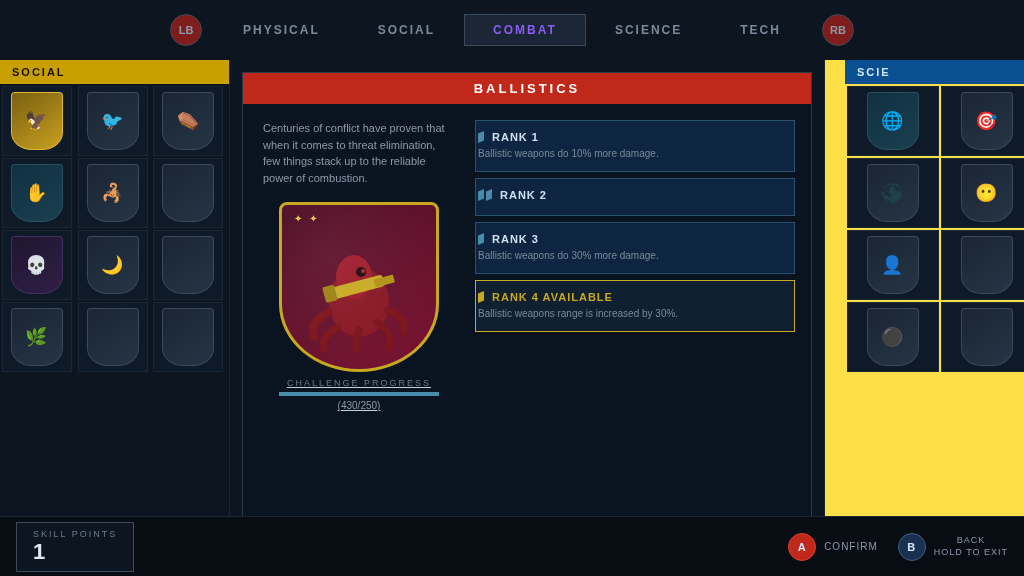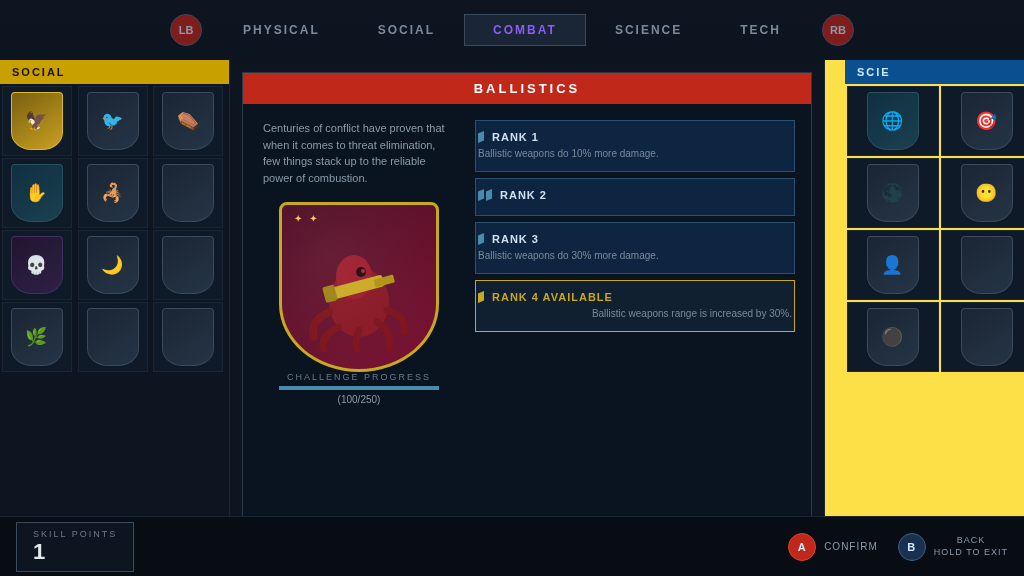--- a/index.html
+++ b/index.html
@@ -217,22 +217,23 @@
     }
 
     .big-badge::before {
       content: '';
       position: absolute;
       inset: 0;
       background: radial-gradient(ellipse at 30% 30%, rgba(255,255,255,0.08), transparent);
     }
 
     .challenge-progress {
-      margin-top: 0;
+      margin-top: 6px;
       text-align: center;
+      text-decoration: underline;
     }
 
     .challenge-label {
       font-size: 9px;
       letter-spacing: 2px;
       color: #6a7a8a;
       text-transform: uppercase;
     }
 
     .progress-bar-container {
@@ -262,21 +263,21 @@
       gap: 6px;
     }
 
     .rank-item {
       background: #102030;
       border: 1px solid #1a3040;
       padding: 10px 2px;
     }
 
     .rank-item.active { background: #0d2540; border-color: #2a5070; }
-    .rank-item.available { border-color: #c8a820; text-align: right; }
+    .rank-item.available { border-color: #c8a820; }
 
     .rank-title {
       display: flex;
       align-items: center;
       gap: 8px;
       font-size: 11px;
       font-weight: bold;
       letter-spacing: 1px;
       color: #d0e0f0;
       text-transform: uppercase;
@@ -559,21 +560,21 @@
             <rect x="30" y="60" width="55" height="12" rx="3" fill="#c8a820" transform="rotate(-15, 55, 65)"></rect>
             <rect x="75" y="55" width="20" height="8" rx="1" fill="#b09010" transform="rotate(-15, 85, 58)"></rect>
             <rect x="25" y="64" width="12" height="16" rx="2" fill="#9a8010" transform="rotate(-15, 30, 72)"></rect>
           </svg>
         </div>
         <div class="challenge-progress">
           <div class="challenge-label">CHALLENGE PROGRESS</div>
           <div class="progress-bar-container">
             <div class="progress-bar-fill" style="width: 100%"></div>
           </div>
-          <div class="progress-text">(100/250)</div>
+          <div class="progress-text">(430/250)</div>
         </div>
       </div>
 
       <div class="rank-list">
 
         <div class="rank-item active">
           <div class="rank-title">
             <div class="rank-icon">
               <div class="rank-pip"></div>
             </div>

